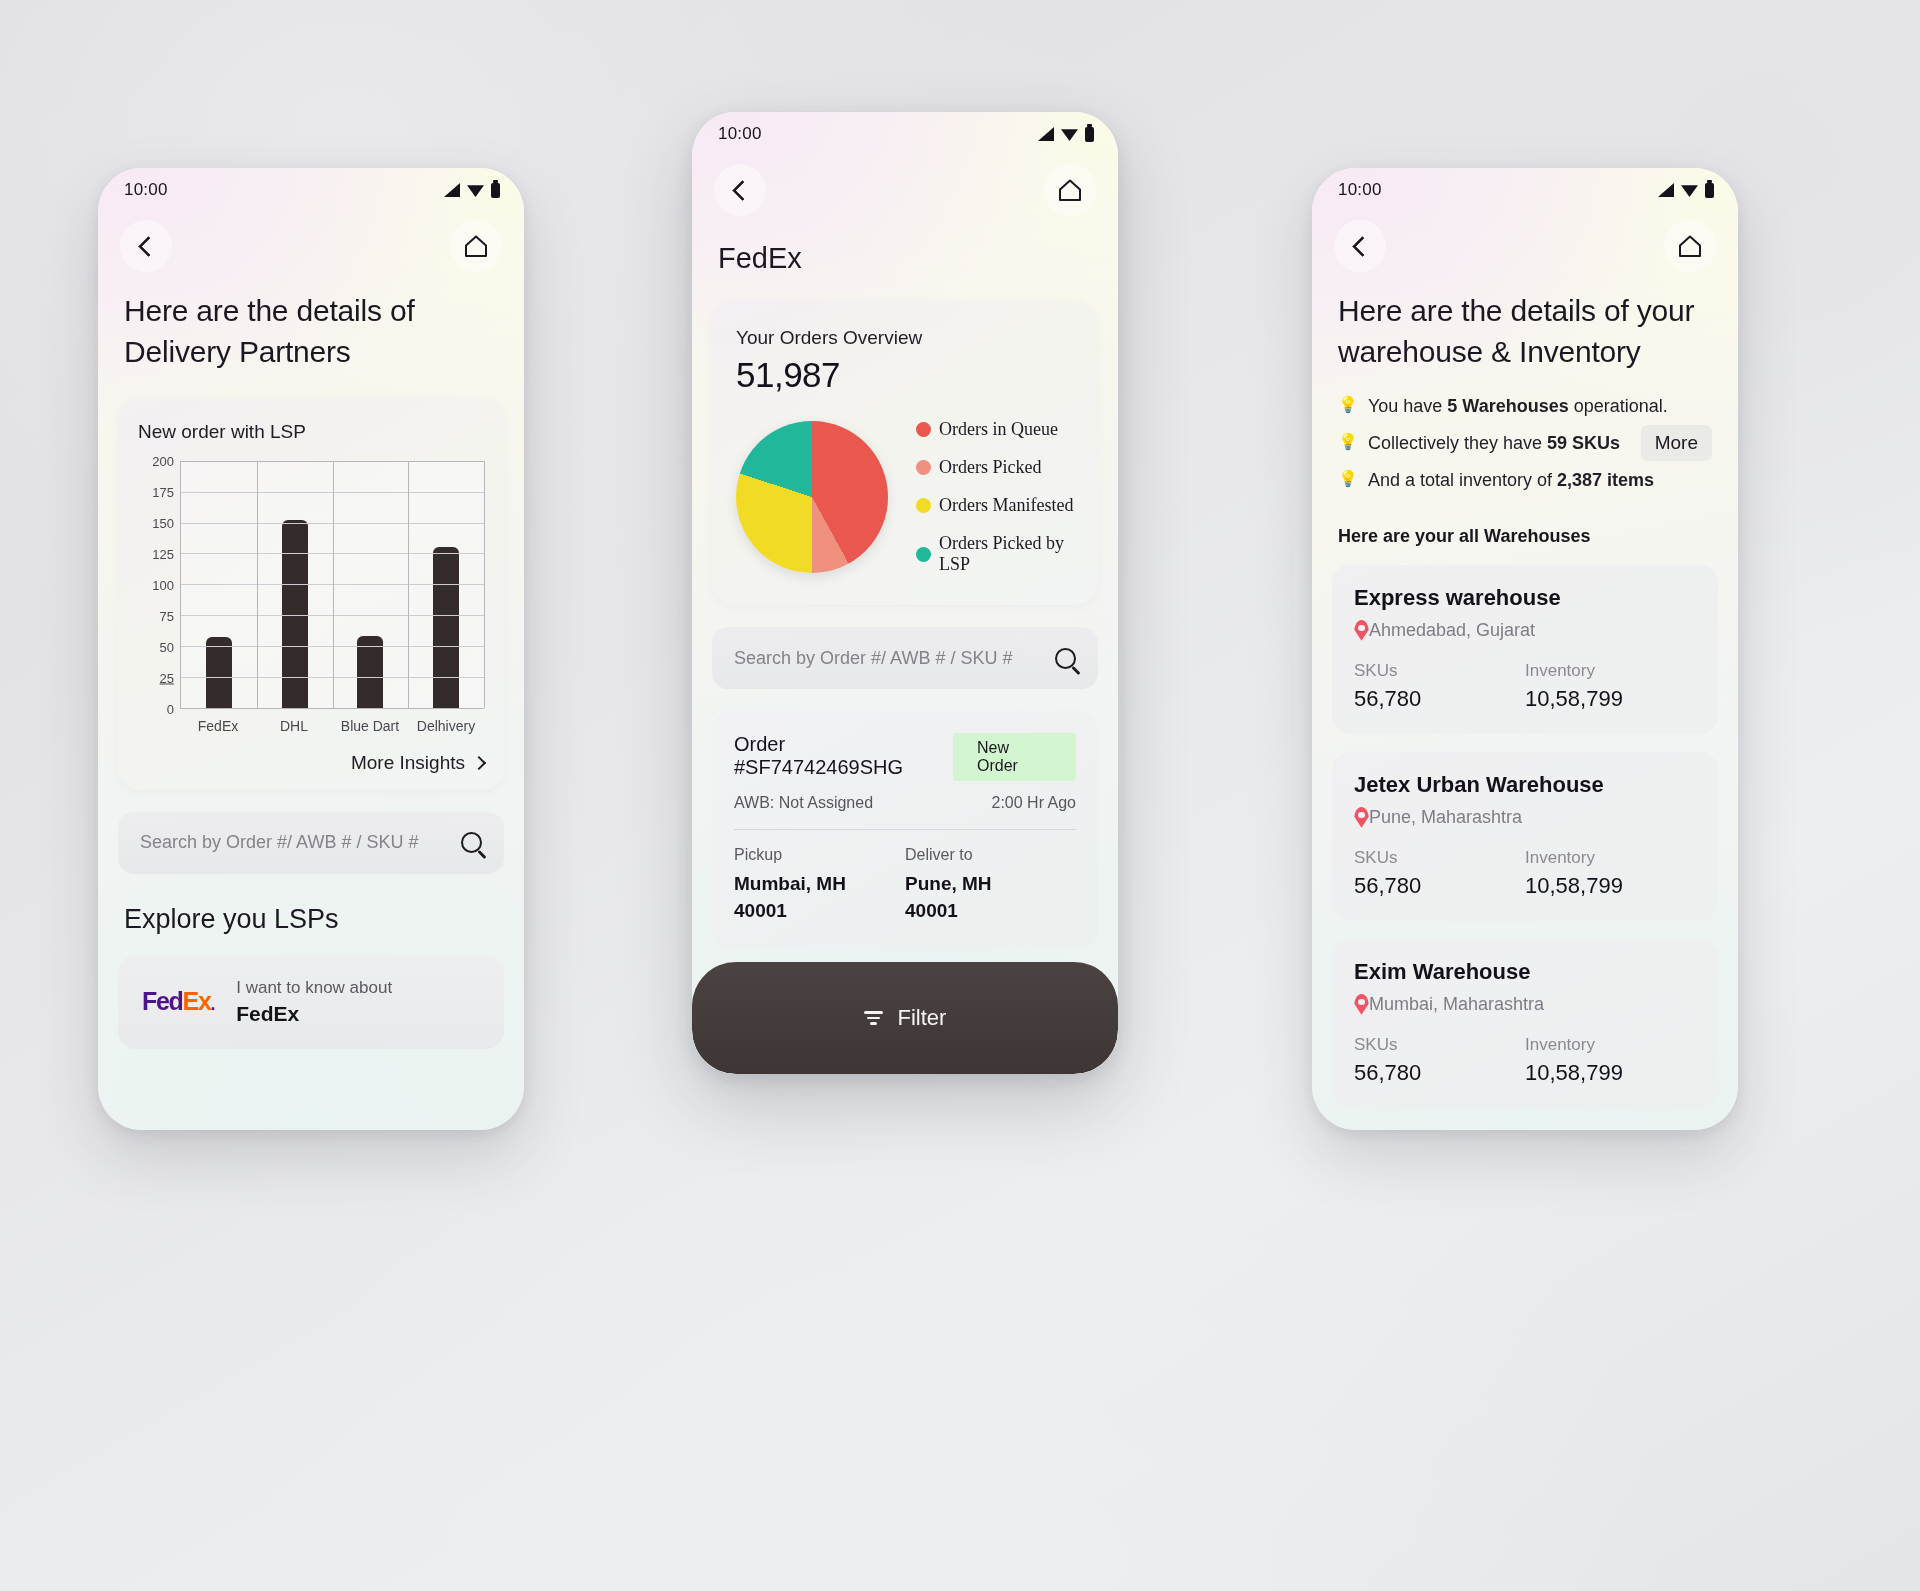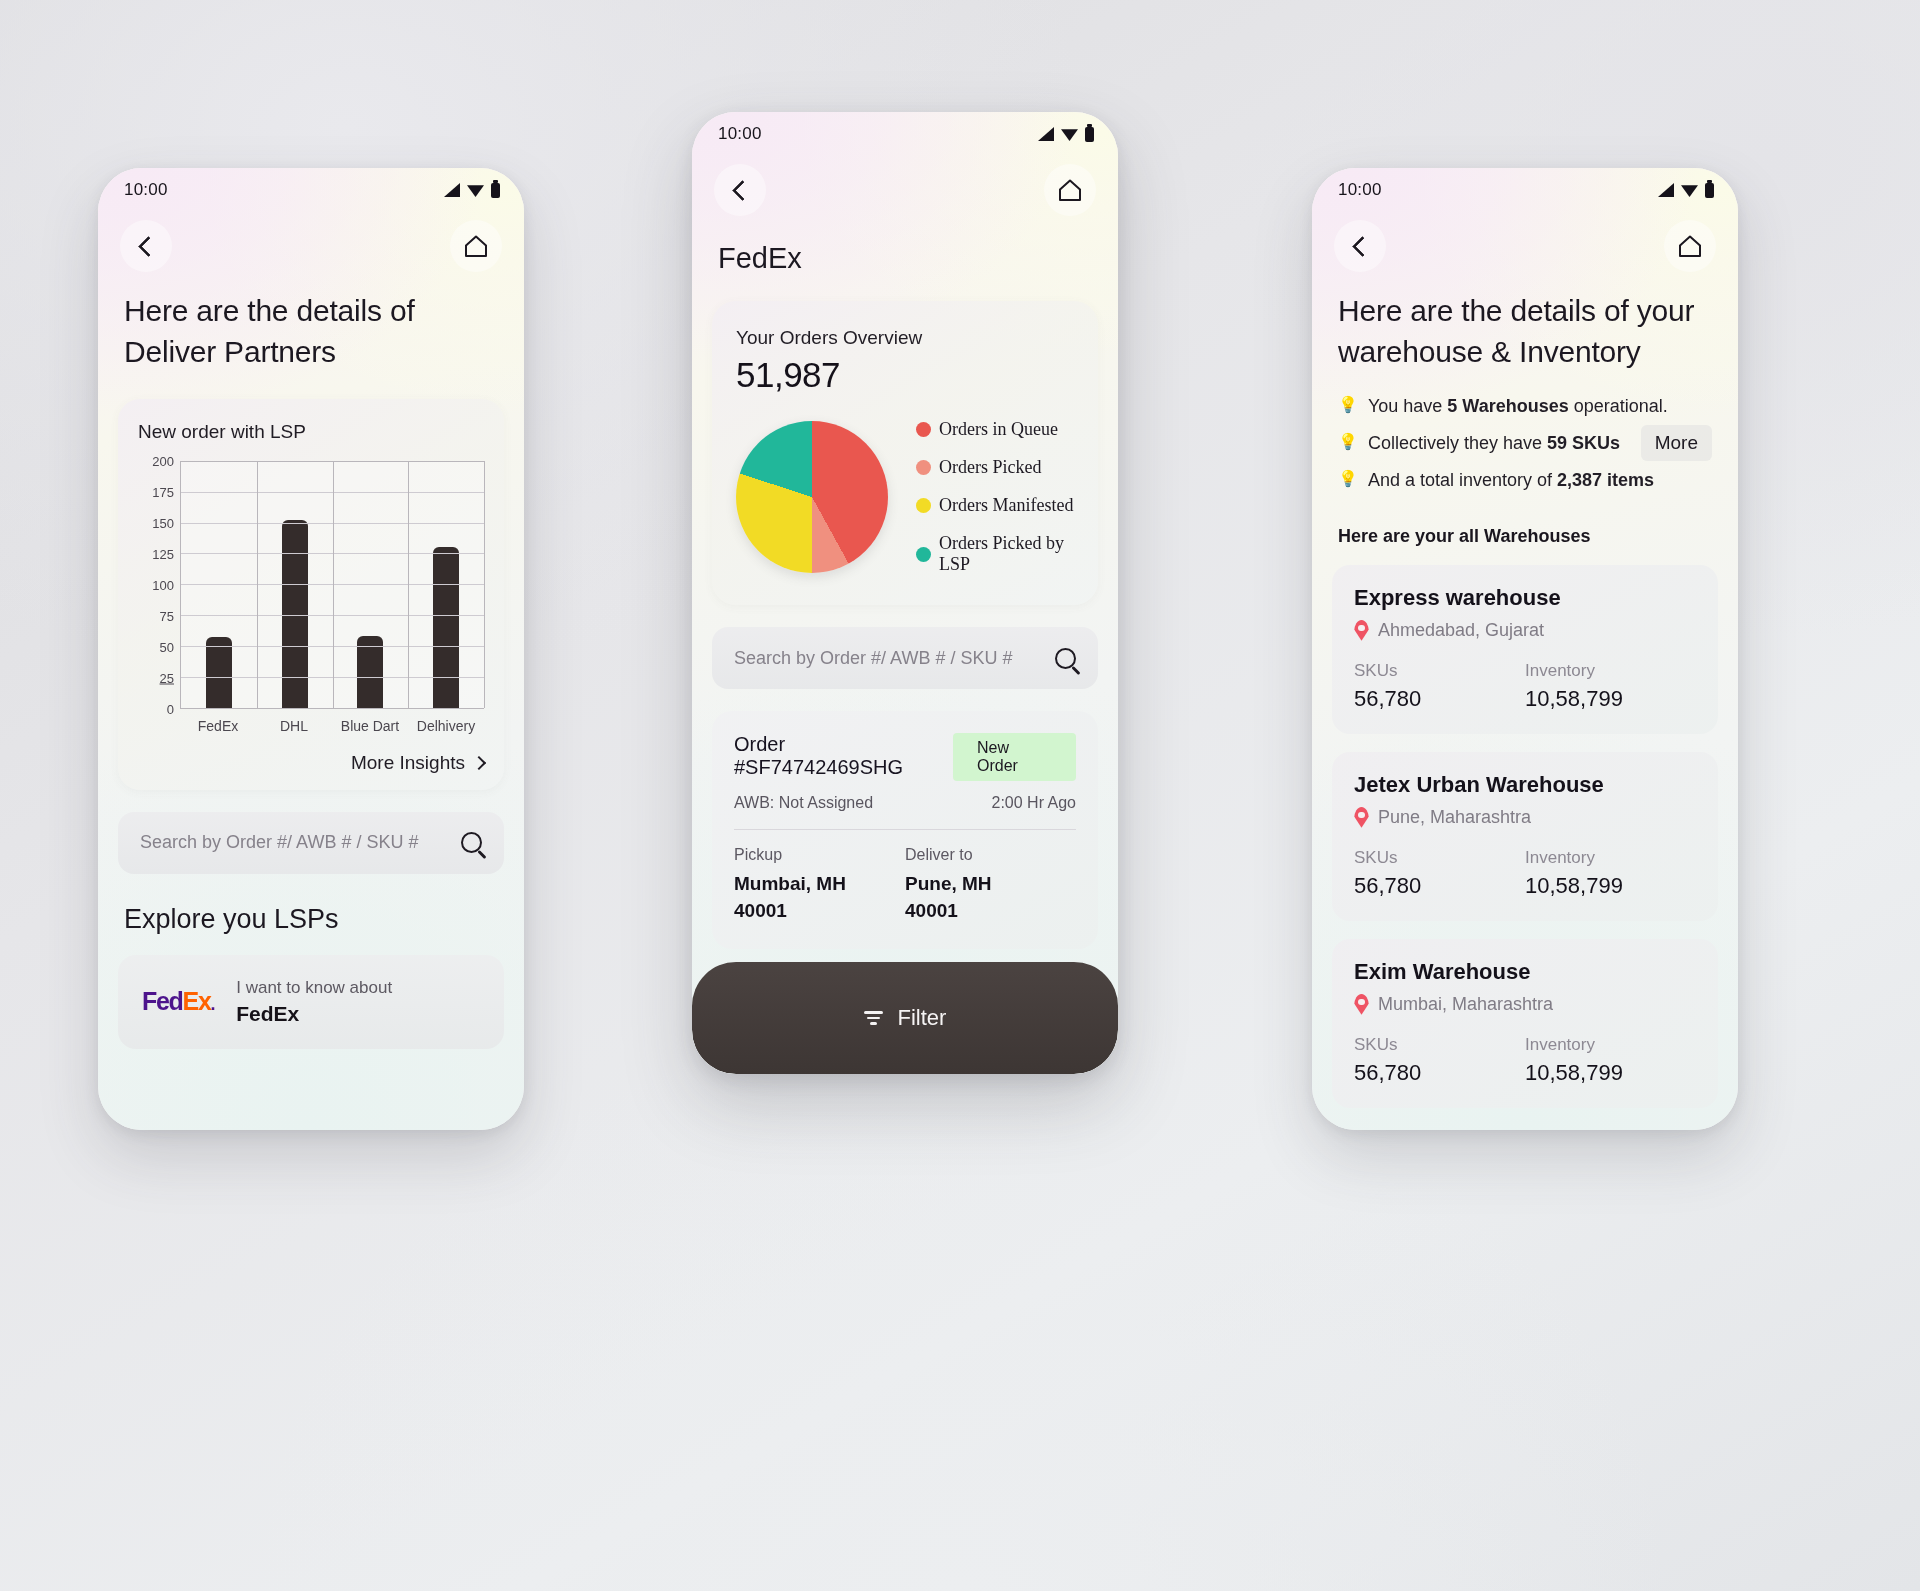--- a/index.html
+++ b/index.html
@@ -176,21 +176,21 @@
   .more-btn { position: absolute; right: 26px; top: 52px; font-size: 19px;
               color: #1d1922; background: rgba(233,233,230,.9);
               padding: 7px 14px; border-radius: 6px; cursor: pointer; }
   .wh-h { font-size: 18px; font-weight: 700; color: #1a161e; padding: 22px 26px 0 26px; }
 
   
   .wh-card { margin: 18px 20px 0 20px; border-radius: 18px; padding: 20px 22px 22px 22px;
              background: linear-gradient(150deg, rgba(240,238,241,.88), rgba(236,240,239,.88));
              cursor: pointer; }
   .wh-name { font-size: 22px; font-weight: 700; color: #14111a; }
-  .wh-loc { display: flex; align-items: center; gap: 9px; margin-top: 9px; }
+  .wh-loc { display: flex; align-items: center; margin-top: 9px; }
   .pin { width: 15px; height: 21px; background: #ef5364; flex: none;
          border-radius: 50% 50% 50% 50% / 58% 58% 42% 42%;
          clip-path: polygon(50% 100%, 0 45%, 0 0, 100% 0, 100% 45%);
          position: relative; }
   .pin::after { content:''; position:absolute; left:4.2px; top:5px; width:6.6px;
          height:6.6px; background:#f6eef0; border-radius:50%; }
   .wh-loc-t { font-size: 18px; color: #807c86; }
   .wh-stats { display: flex; margin-top: 20px; }
   .wh-st { flex: 1; }
   .wh-st-l { font-size: 17px; color: #8d8993; }
@@ -215,21 +215,21 @@
       <button class="circ-btn">
         <span class="chev-back"></span>
       </button>
       <button class="circ-btn">
         <svg width="26" height="25" viewBox="0 0 26 25">
           <path d="M3 11.5 L13 2.5 L23 11.5 L23 22 L3 22 Z" fill="none" stroke="#1c1820" stroke-width="2" stroke-linejoin="round"></path>
         </svg>
       </button>
     </div>
 
-    <div class="page-heading">Here are the details of Deliver Partners</div>
+    <div class="page-heading">Here are the details of Delivery Partners</div>
 
     <div class="card chart-card">
       <div class="chart-title">New order with LSP</div>
       <div class="plot">
         <div class="yaxis" id="yaxis">
             <div class="ytick" style="top: 100%;">0</div>
             <div class="ytick" style="top: 87.5%; text-decoration: underline;">25</div>
             <div class="ytick" style="top: 75%;">50</div>
             <div class="ytick" style="top: 62.5%;">75</div>
             <div class="ytick" style="top: 50%;">100</div>

